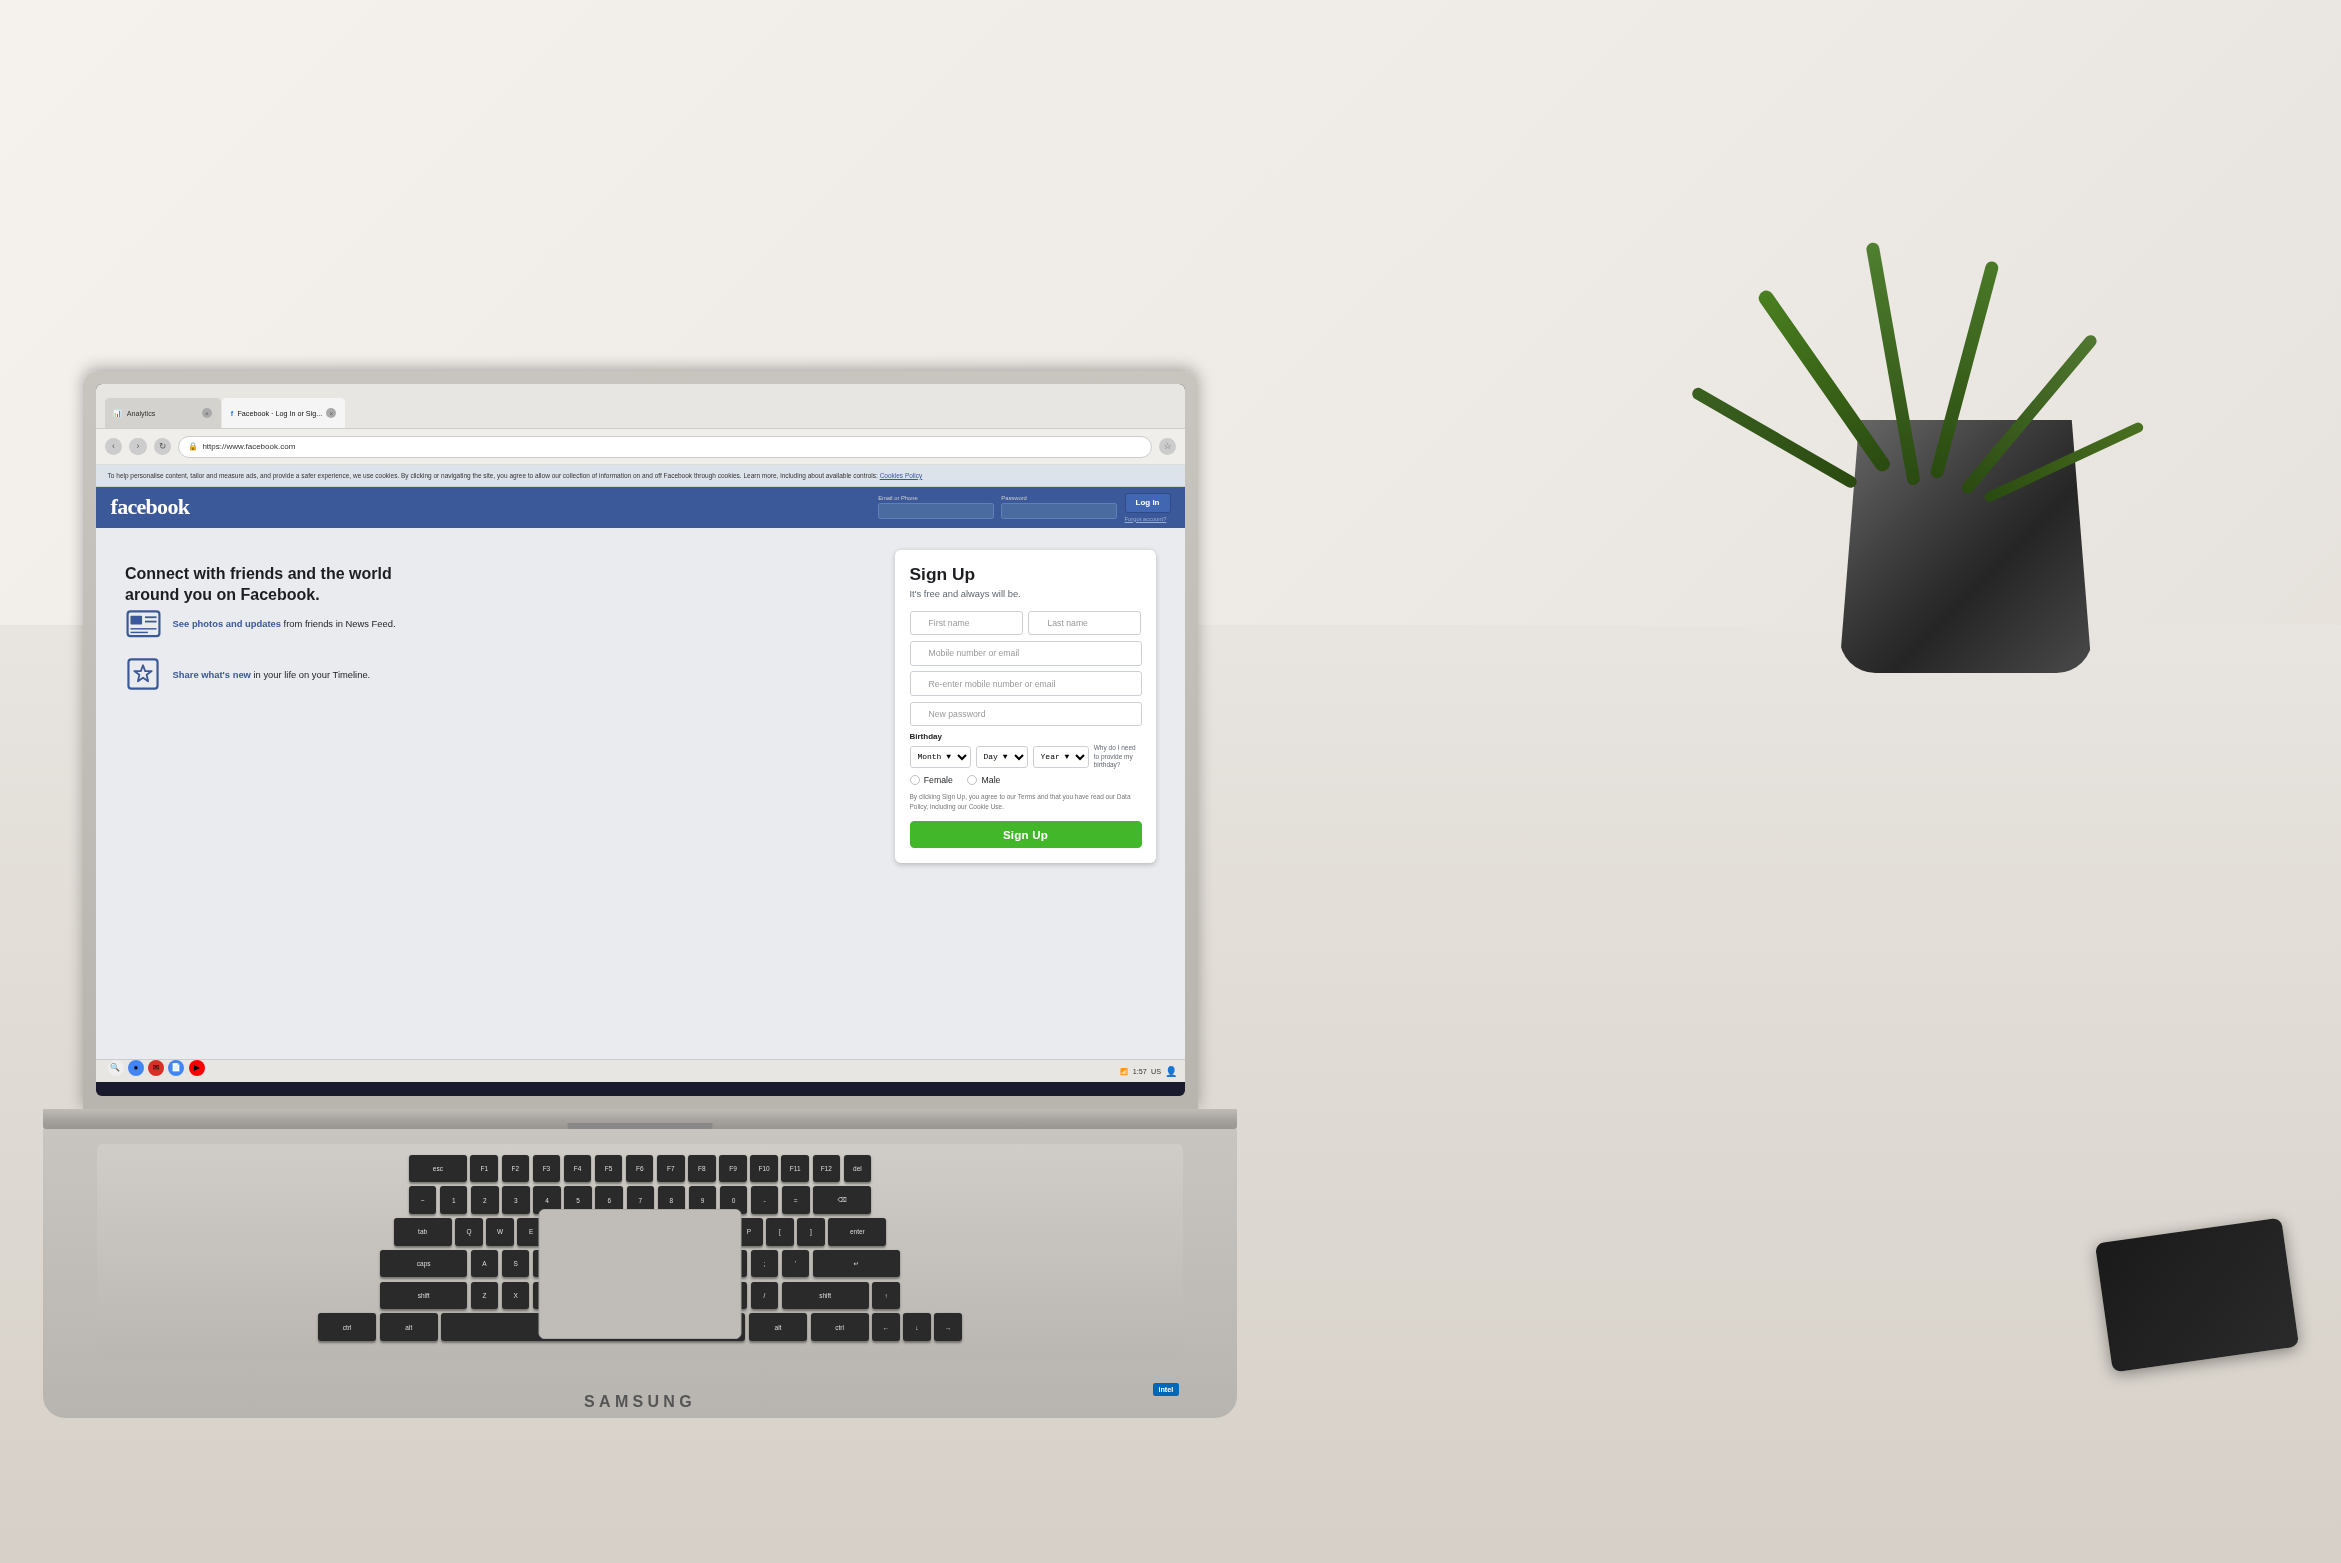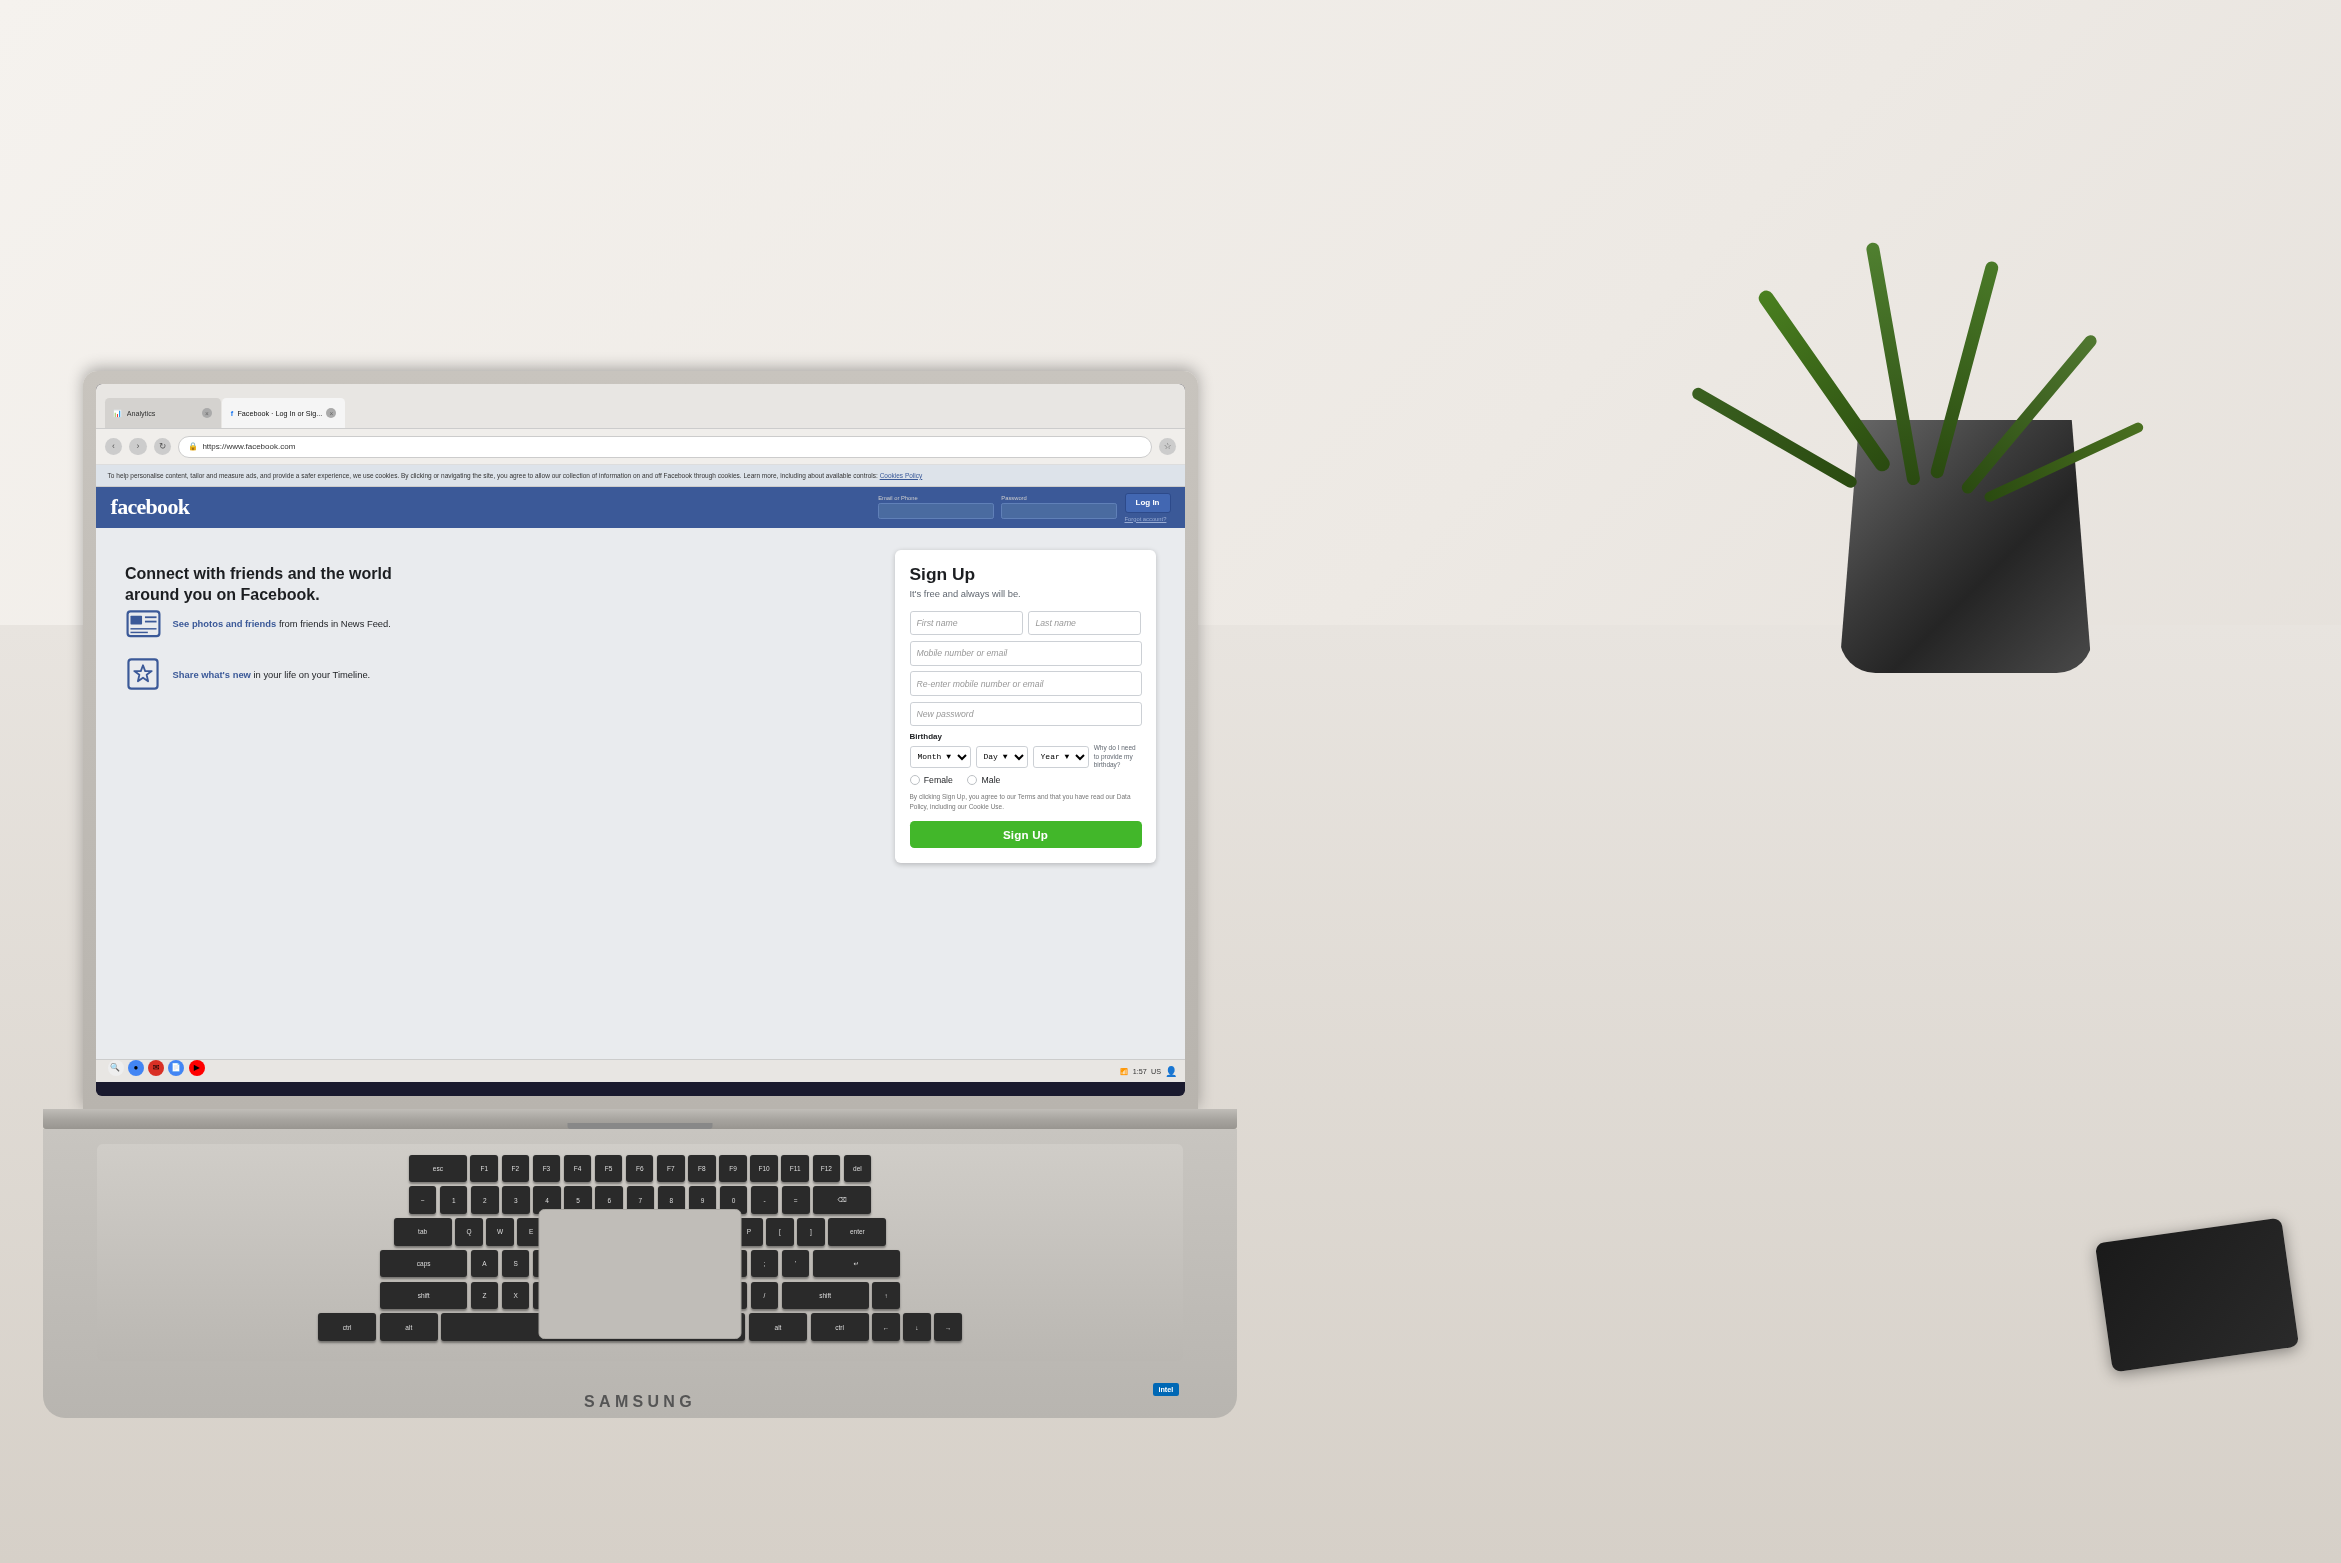--- a/index.html
+++ b/index.html
@@ -310,25 +310,24 @@
       display: flex;
       gap: 5.8px;
       margin-bottom: 5.8px;
     }
 
     .signup-input {
       width: 100%;
       height: 24.6px;
       border: 0.7px solid #ccd0d5;
       border-radius: 2.9px;
-      padding: 0 6px;
+      padding: 0 18px;
       font-size: 8.7px;
       color: #333;
       background: white;
-      font-style: italic;
     }
 
     .signup-input::placeholder {
       color: #999;
     }
 
     .signup-input.half {
       width: 50%;
     }
 
@@ -657,21 +656,21 @@
                 <svg width="35" height="27.5" viewBox="0 0 48 38">
                   <rect x="2" y="2" width="44" height="34" rx="4" fill="none" stroke="#3b5998" stroke-width="3"></rect>
                   <rect x="6" y="8" width="16" height="12" rx="1" fill="#3b5998"></rect>
                   <line x1="26" y1="10" x2="42" y2="10" stroke="#3b5998" stroke-width="2.5"></line>
                   <line x1="26" y1="16" x2="42" y2="16" stroke="#3b5998" stroke-width="2.5"></line>
                   <line x1="6" y1="26" x2="42" y2="26" stroke="#3b5998" stroke-width="2"></line>
                   <line x1="6" y1="31" x2="30" y2="31" stroke="#3b5998" stroke-width="2"></line>
                 </svg>
               </div>
               <div class="fb-feature-text">
-                <strong>See photos and friends</strong>
+                <strong>See photos and updates</strong>
                 <span>  from friends in News Feed.</span>
               </div>
             </div>
 
             <div class="fb-feature">
               <div class="fb-feature-icon">
                 <svg width="32" height="32" viewBox="0 0 44 44">
                   <rect x="2" y="2" width="40" height="40" rx="4" fill="none" stroke="#3b5998" stroke-width="3"></rect>
                   <polygon points="22,10 25,18 34,18 27,23 29,32 22,27 15,32 17,23 10,18 19,18" fill="none" stroke="#3b5998" stroke-width="2.5" stroke-linejoin="round"></polygon>
                 </svg>

